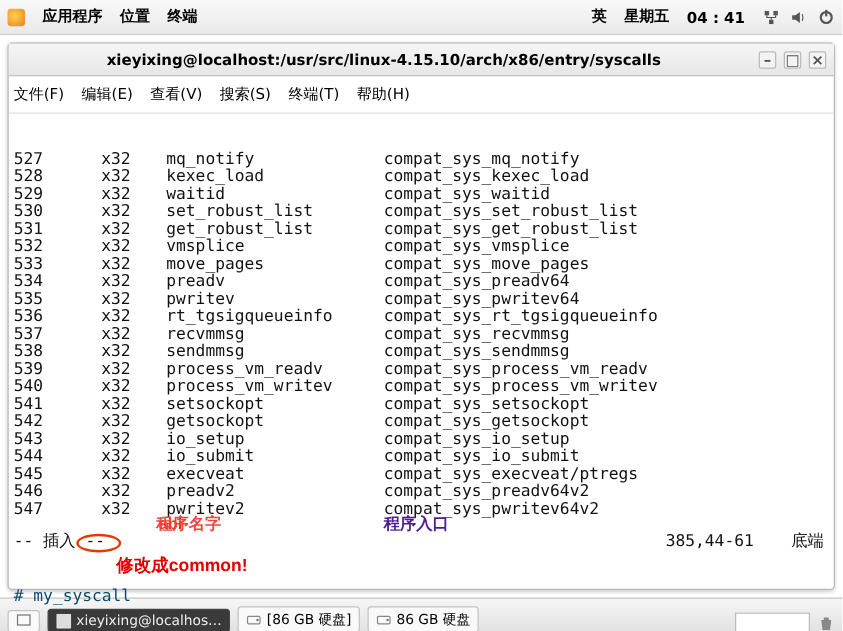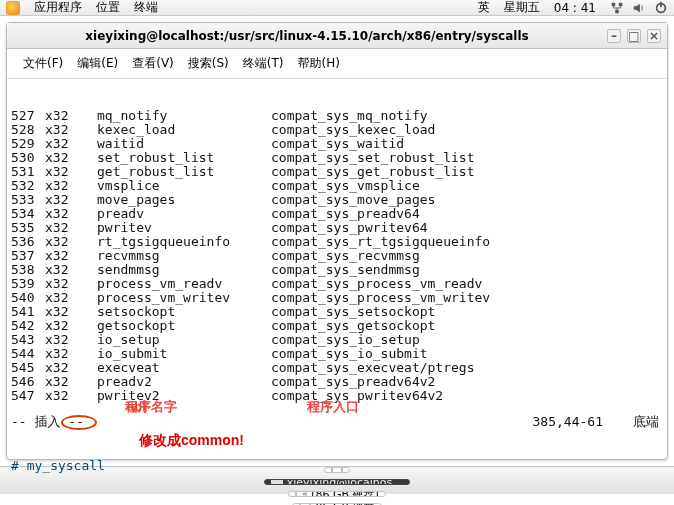--- a/index.html
+++ b/index.html
@@ -1,42 +1,42 @@
 <!DOCTYPE html>
 <html><head>
 <meta charset="utf-8">
 <style>
   * { margin: 0; padding: 0; box-sizing: border-box; }
   body { font-family: "DejaVu Sans", Arial, sans-serif; font-size: 12px; background: #fff; width: 674px; height: 505px; overflow: hidden; }
-  .topbar { display: flex; align-items: center; height: 16px; background: linear-gradient(#f9f9f9,#e9e9e9); border-bottom: 1px solid #c9c9c9; padding: 0 6px; gap: 14px; }
+  .topbar { display: flex; align-items: center; height: 28px; background: linear-gradient(#f9f9f9,#e9e9e9); border-bottom: 1px solid #c9c9c9; padding: 0 6px; gap: 14px; font-weight: bold; }
   .topbar .logo { width:14px; height:14px; border-radius:3px; background: radial-gradient(circle at 40% 40%, #ffd24a, #e67e22); }
   .topbar .spacer { flex: 1; }
   .tray { display: flex; align-items: center; gap: 8px; }
   .tray-ico { width: 14px; height: 14px; fill: #555; }
   .win { margin: 6px; border: 1px solid #b9b9b9; border-radius: 4px; background:#fff; box-shadow: 0 1px 3px rgba(0,0,0,.2); }
   .titlebar { display:flex; align-items:center; height:26px; background: linear-gradient(#f6f6f6,#e6e6e6); border-bottom:1px solid #c3c3c3; padding:0 6px; font-weight: bold; font-size: 12px; }
   .titlebar .title { flex:1; text-align:center; }
   .winbtn { width:14px; height:14px; margin-left:6px; display:flex; align-items:center; justify-content:center; color:#555; font-weight:bold; border:1px solid #bbb; border-radius:2px; background:#f3f3f3; }
-  .menubar { display:flex; gap:6px; padding:4px 12px; border-bottom:1px solid #ddd; font-size:12px; }
+  .menubar { display:flex; gap:6px; padding:4px 0; border-bottom:1px solid #ddd; font-size:12px; }
   .menubar span { padding:2px 4px; }
   .term { font-family: "DejaVu Sans Mono","Courier New",monospace; font-size: 13px; line-height: 14px; padding: 2px 14px 4px 4px; white-space: pre; color:#111; position:relative; height: 380px; }
   .row { display:flex; }
   .c1 { width: 34px; }
-  .c2 { width: 52px; }
+  .c2 { width: 52px; margin-left: 36px; }
   .c3 { width: 174px; }
   .comment { color:#0c4a6e; }
   .abi-mark { position:absolute; left:84px; bottom:45px; color:#e03c00; font-weight:bold; font-family:sans-serif;margin-left:36px; }
   .name-mark { position:absolute; left:118px; bottom:45px; color:#ef4444; font-weight:bold; font-family:sans-serif; }
-  .entry-mark { position:absolute; left:300px; bottom:45px; color:#ef4444; font-weight:bold; font-family:sans-serif; }
+  .entry-mark { position:absolute; left:300px; bottom:45px; color:#4c1d95; font-weight:bold; font-family:sans-serif; }
   .x32-oval { position:absolute; left:54px; bottom:29px; width:36px; height:15px; border:2px solid #e03c00; border-radius:50%; }
-  .change { position:absolute; left:86px; bottom:12px; color:#e00000; font-weight:bold; font-family:sans-serif; font-size:14px;margin-left:46px; }
+  .change { position:absolute; left:86px; bottom:12px; color:#e00000; font-weight:bold; font-family:sans-serif; font-size:14px; }
   .statusbar { font-family: "DejaVu Sans Mono",monospace; font-size:13px; display:flex; padding: 0 8px 4px 4px; }
   .statusbar .sb-left{ flex:1; }
   .statusbar .sb-pos{ margin-right: 30px; }
-  .taskbar { display:flex; align-items:center; height:28px; background:linear-gradient(#f6f6f6,#e1e1e1); border-top:1px solid #c3c3c3; padding:0 6px; gap:6px;flex-direction:column; }
+  .taskbar { display:flex; align-items:flex-end; height:28px; background:linear-gradient(#f6f6f6,#e1e1e1); border-top:1px solid #c3c3c3; padding:0 6px; gap:6px; }
   .tb-btn { display:flex; align-items:center; gap:4px; padding:2px 6px; border:1px solid #c3c3c3; border-radius:3px; background:#f9f9f9; font-size:11px; max-width: 160px; overflow:hidden; white-space:nowrap; }
   .tb-btn.dark{ background:#3a3a3a; color:#eee; border-color:#444; }
   .tb-ico{ width:12px; height:12px; fill:#777; flex-shrink:0; }
   .tb-spacer{flex:1;}
   .tb-rect{ width:60px; height:16px; border:1px solid #bbb; background:#fff; }
 </style>
 </head>
 <body>
 
 <div class="topbar">

